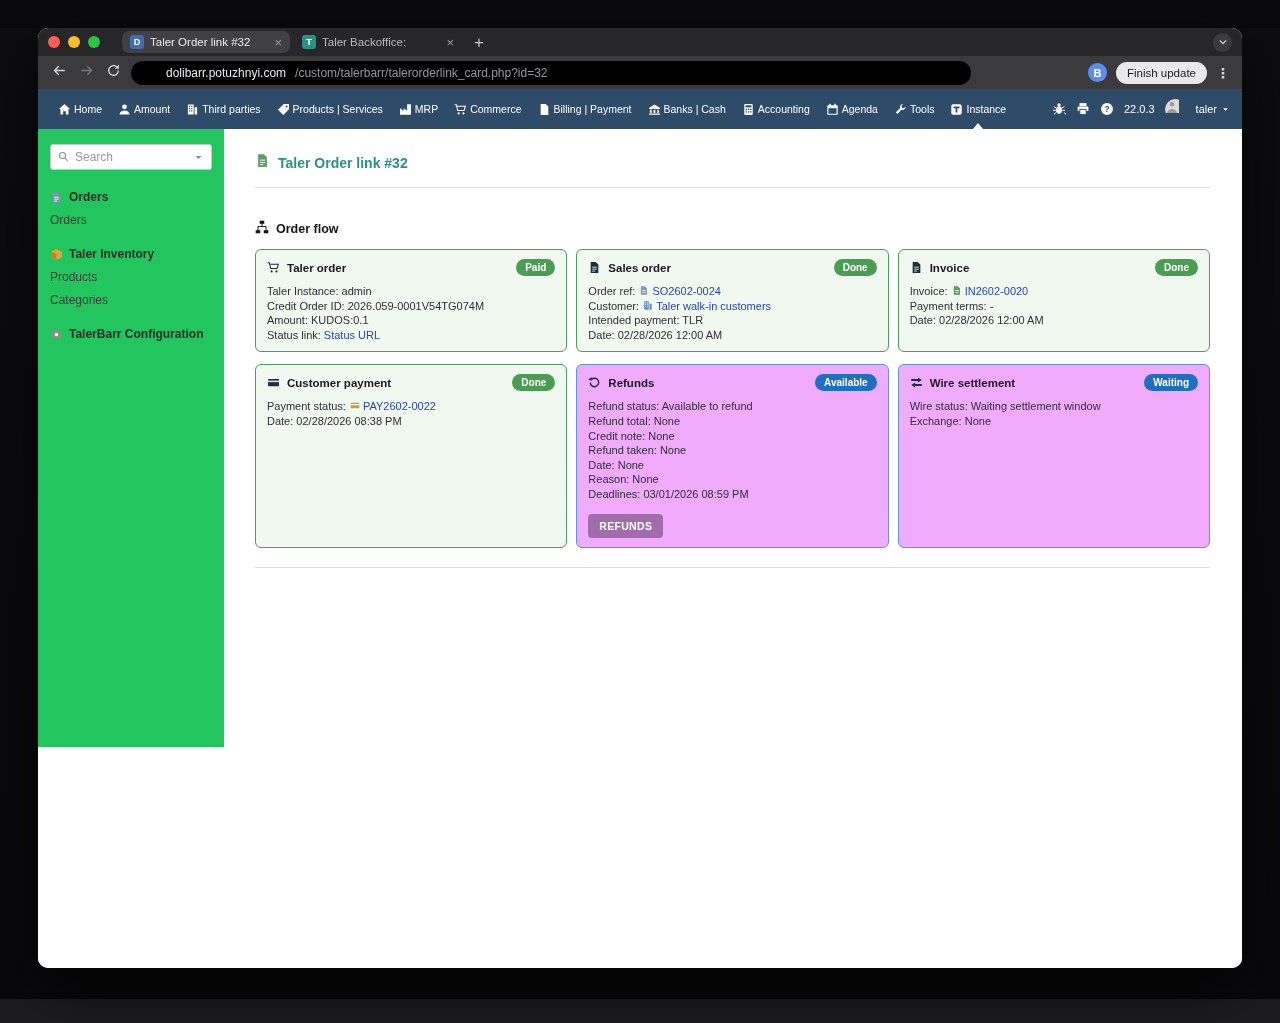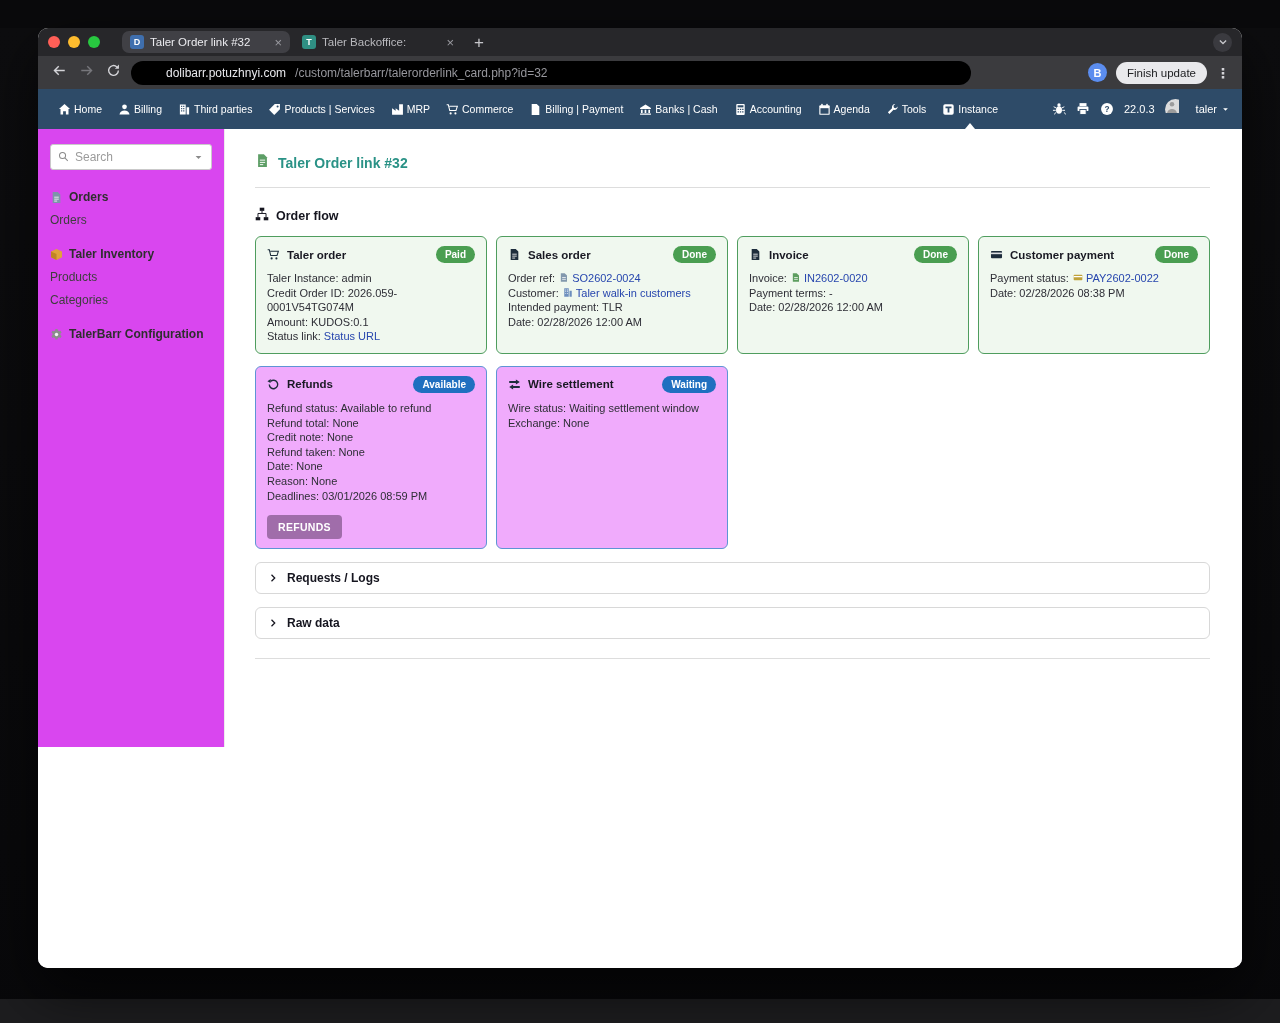--- a/index.html
+++ b/index.html
@@ -44,40 +44,40 @@
   .nav-item.active::after{content:"";position:absolute;bottom:0;left:50%;transform:translateX(-50%);border:5px solid transparent;border-top:none;border-bottom:6px solid #fff}
   .nav-right{margin-left:auto;display:flex;align-items:center;gap:10px;font-size:11px}
   .nav-right .icn svg{width:14px;height:14px;display:block}
   .nav-avatar{width:21px;height:21px;border-radius:50%;overflow:hidden;cursor:pointer;flex:0 0 auto}
   .nav-avatar svg{width:21px;height:21px;display:block}
   .nav-user{display:flex;align-items:center;gap:4px;cursor:pointer}
   .nav-user .icn svg{width:9px;height:9px}
 
   
   .app-body{flex:1;display:flex;background:#fff;overflow:hidden}
-  .sidebar{width:187px;flex:0 0 auto;background:#d946ef;border-right:1px solid #ececec;height:618px;padding:15px 12px 0}
+  .sidebar{width:187px;flex:0 0 auto;background:#22c55e;border-right:1px solid #ececec;height:618px;padding:15px 12px 0}
   .search-box{height:26px;background:#fff;border:1px solid #c9c9c9;border-radius:3px;display:flex;align-items:center;padding:0 7px;gap:6px;color:#8a8a8a}
   .search-box .icn svg{width:11px;height:11px}
   .s-input{border:none;outline:none;flex:1;min-width:0;font-size:12px;color:#444;background:transparent;font-family:inherit}
   .s-input::placeholder{color:#9b9b9b}
   .s-caret{color:#8a8a8a;display:flex}
   .s-caret svg{width:9px;height:9px}
   .sb-section{margin-top:20px}
   .sb-title{display:flex;align-items:center;gap:6px;font-weight:bold;font-size:12px;color:#2e2e2e;cursor:pointer}
   .sb-title .icn svg{width:13px;height:13px;display:block}
   .sb-item{font-size:12px;color:#3e3e3e;margin-top:9px;cursor:pointer}
 
   .main{flex:1;padding:14px 32px 0 30px;min-width:0}
   .page-title-row{display:flex;align-items:center;gap:8px;margin:9px 0 0}
   .page-title-row .icn svg{width:15px;height:17px}
   .page-title{color:#2a9286;font-weight:bold;font-size:14px}
   .rule{border:none;border-top:1px solid #ddd;margin:14px 0 0}
-  .flow-header{display:flex;align-items:center;gap:7px;font-weight:bold;font-size:12.5px;color:#15151f;margin:19px 0 12px}
+  .flow-header{display:flex;align-items:center;gap:7px;font-weight:bold;font-size:12.5px;color:#15151f;margin:32px 0 12px}
   .flow-header .icn svg{width:14px;height:14px}
-  .cards-grid{display:grid;grid-template-columns:1fr 1fr 1fr 1fr;gap:12px 9px}
+  .cards-grid{display:grid;grid-template-columns:1fr 1fr 1fr;gap:12px 9px}
   .flow-card{border-radius:6px;padding:9px 11px;font-size:11px}
   .flow-card.success{border:1px solid #4f9d5e;background:#f0f8ef}
   .flow-card.info{border:1px solid #5e94d4;background:#f0abfc}
   .card-head{display:flex;align-items:center;gap:7px;margin-bottom:8px}
   .card-head .icn svg{width:13px;height:13px;display:block;color:#1d2d3c}
   .card-title{font-weight:bold;font-size:11.5px;color:#191923}
   .badge{margin-left:auto;color:#fff;font-size:10px;font-weight:bold;padding:3px 9px;border-radius:10px}
   .badge.success{background:var(--success,#4a9e51)}
   .badge.info{background:var(--info,#1f6fc0)}
   .card-row{line-height:14.6px;color:#2e2e36}
@@ -174,21 +174,21 @@
             </span>
             <span class="nav-label" data-name="top-menu-label">Home</span>
           </div>
           <div class="nav-item" data-name="top-menu-item-members">
             <span class="icn" data-name="members-icon">
               <svg viewBox="0 0 16 16">
                 <circle cx="8" cy="4.7" r="2.9" fill="currentColor"></circle>
                 <path fill="currentColor" d="M1.8 14.2c.5-3.3 3-5 6.2-5s5.7 1.7 6.2 5z"></path>
               </svg>
             </span>
-            <span class="nav-label" data-name="top-menu-label">Billing</span>
+            <span class="nav-label" data-name="top-menu-label">Amount</span>
           </div>
           <div class="nav-item" data-name="top-menu-item-third-parties">
             <span class="icn" data-name="third-parties-icon">
               <svg viewBox="0 0 16 16">
                 <path fill="currentColor" d="M2.3 14.3V1.7h7.2v12.6zM10.6 14.3V5.2h3.1v9.1z"></path>
                 <path fill="#2e4b68" d="M3.8 3.4h1.4v1.4H3.8zm2.6 0h1.4v1.4H6.4zM3.8 6.2h1.4v1.4H3.8zm2.6 0h1.4v1.4H6.4zM3.8 9h1.4v1.4H3.8zm2.6 0h1.4v1.4H6.4z"></path>
               </svg>
             </span>
             <span class="nav-label" data-name="top-menu-label">Third parties</span>
           </div>
@@ -485,36 +485,18 @@
                     <path fill="currentColor" d="M1.5 3.7h8.2V1.9l4.8 3-4.8 3V6.1H1.5zM14.5 9.9H6.3V8.1l-4.8 3 4.8 3v-1.8h8.2z"></path>
                   </svg>
                 </span>
                 <span class="card-title" data-name="card-title">Wire settlement</span>
                 <span class="badge info" data-name="status-badge">Waiting</span>
               </div>
               <div class="card-row" data-name="card-field"><span class="row-label" data-name="field-label">Wire status: </span><span class="row-value" data-name="field-value">Waiting settlement window</span></div>
               <div class="card-row" data-name="card-field"><span class="row-label" data-name="field-label">Exchange: </span><span class="row-value" data-name="field-value">None</span></div>
             </div>
           </div>
-        <div id="panels" data-name="collapsible-panels">
-            <div class="panel" data-name="collapsible-panel-requests-logs">
-              <span class="icn" data-name="chevron-right-icon">
-                <svg viewBox="0 0 16 16">
-                  <path fill="none" stroke="currentColor" stroke-width="2" d="m5.6 2.8 5.2 5.2-5.2 5.2"></path>
-                </svg>
-              </span>
-              <span class="panel-label" data-name="panel-label">Requests / Logs</span>
-            </div>
-            <div class="panel" data-name="collapsible-panel-raw-data">
-              <span class="icn" data-name="chevron-right-icon">
-                <svg viewBox="0 0 16 16">
-                  <path fill="none" stroke="currentColor" stroke-width="2" d="m5.6 2.8 5.2 5.2-5.2 5.2"></path>
-                </svg>
-              </span>
-              <span class="panel-label" data-name="panel-label">Raw data</span>
-            </div>
-          </div>
         <hr class="rule bottom" data-name="bottom-divider">
       </main>
     </div>
 
   </div>
 </div>
 
 </body></html>

